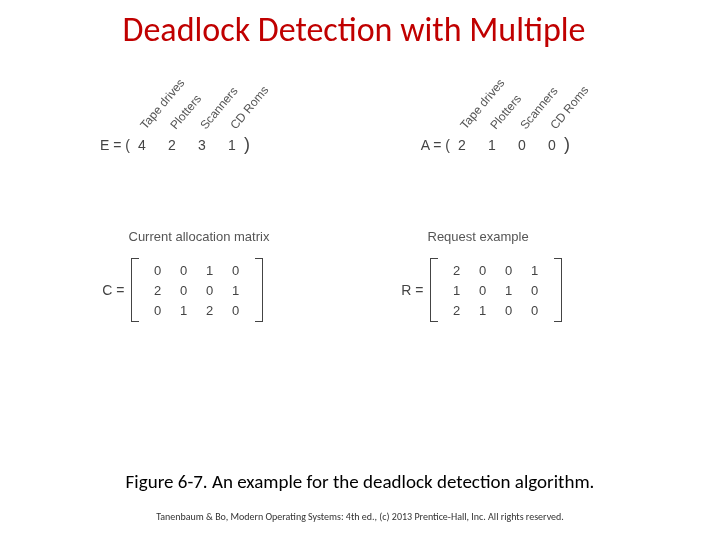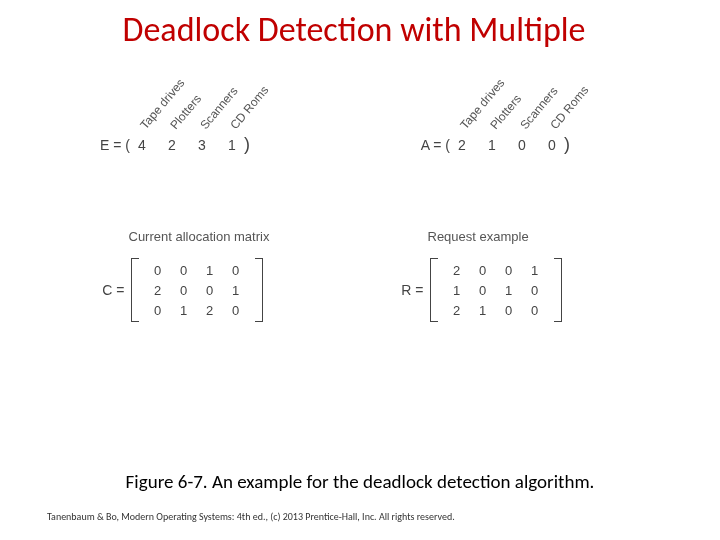--- a/index.html
+++ b/index.html
@@ -116,23 +116,23 @@
     left: 0; right: 0;
     top: 470px;
     text-align: center;
     font-size: 19px;
     color: #000;
   }
   .footer {
     position: absolute;
     left: 0; right: 0;
     top: 510px;
+    text-align: center;
     font-size: 10px;
     color: #333;
-    padding-left: 47px;
   }
 </style>
 </head>
 <body>
 
 <div class="title">
   <div>Deadlock Detection with Multiple</div>
 </div>
 
 <div class="content">

